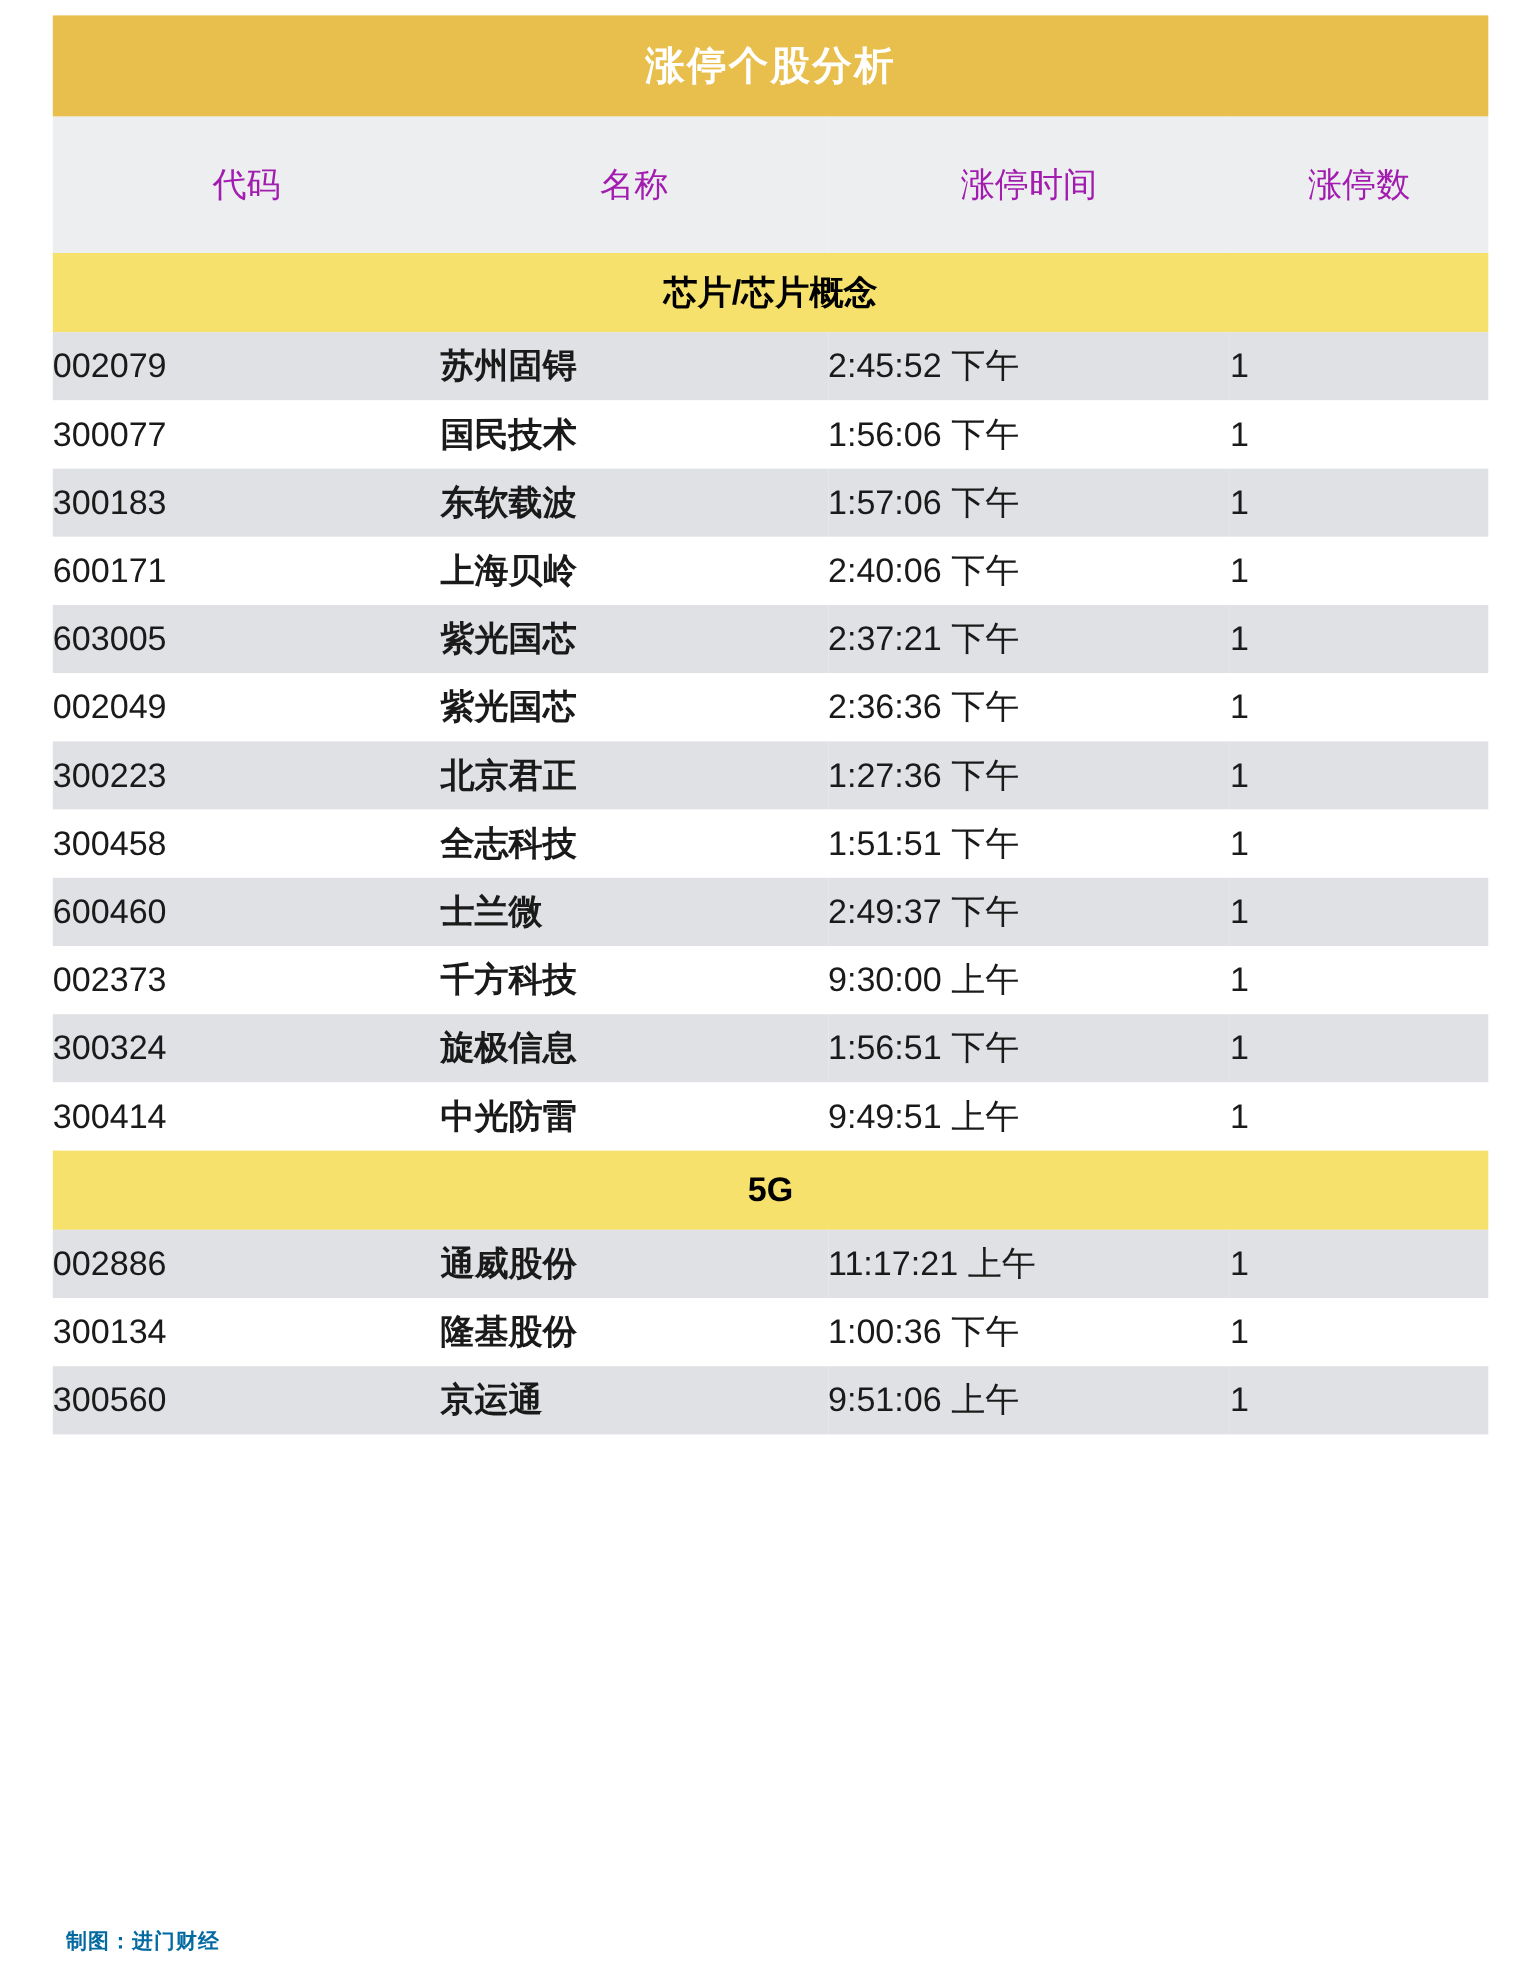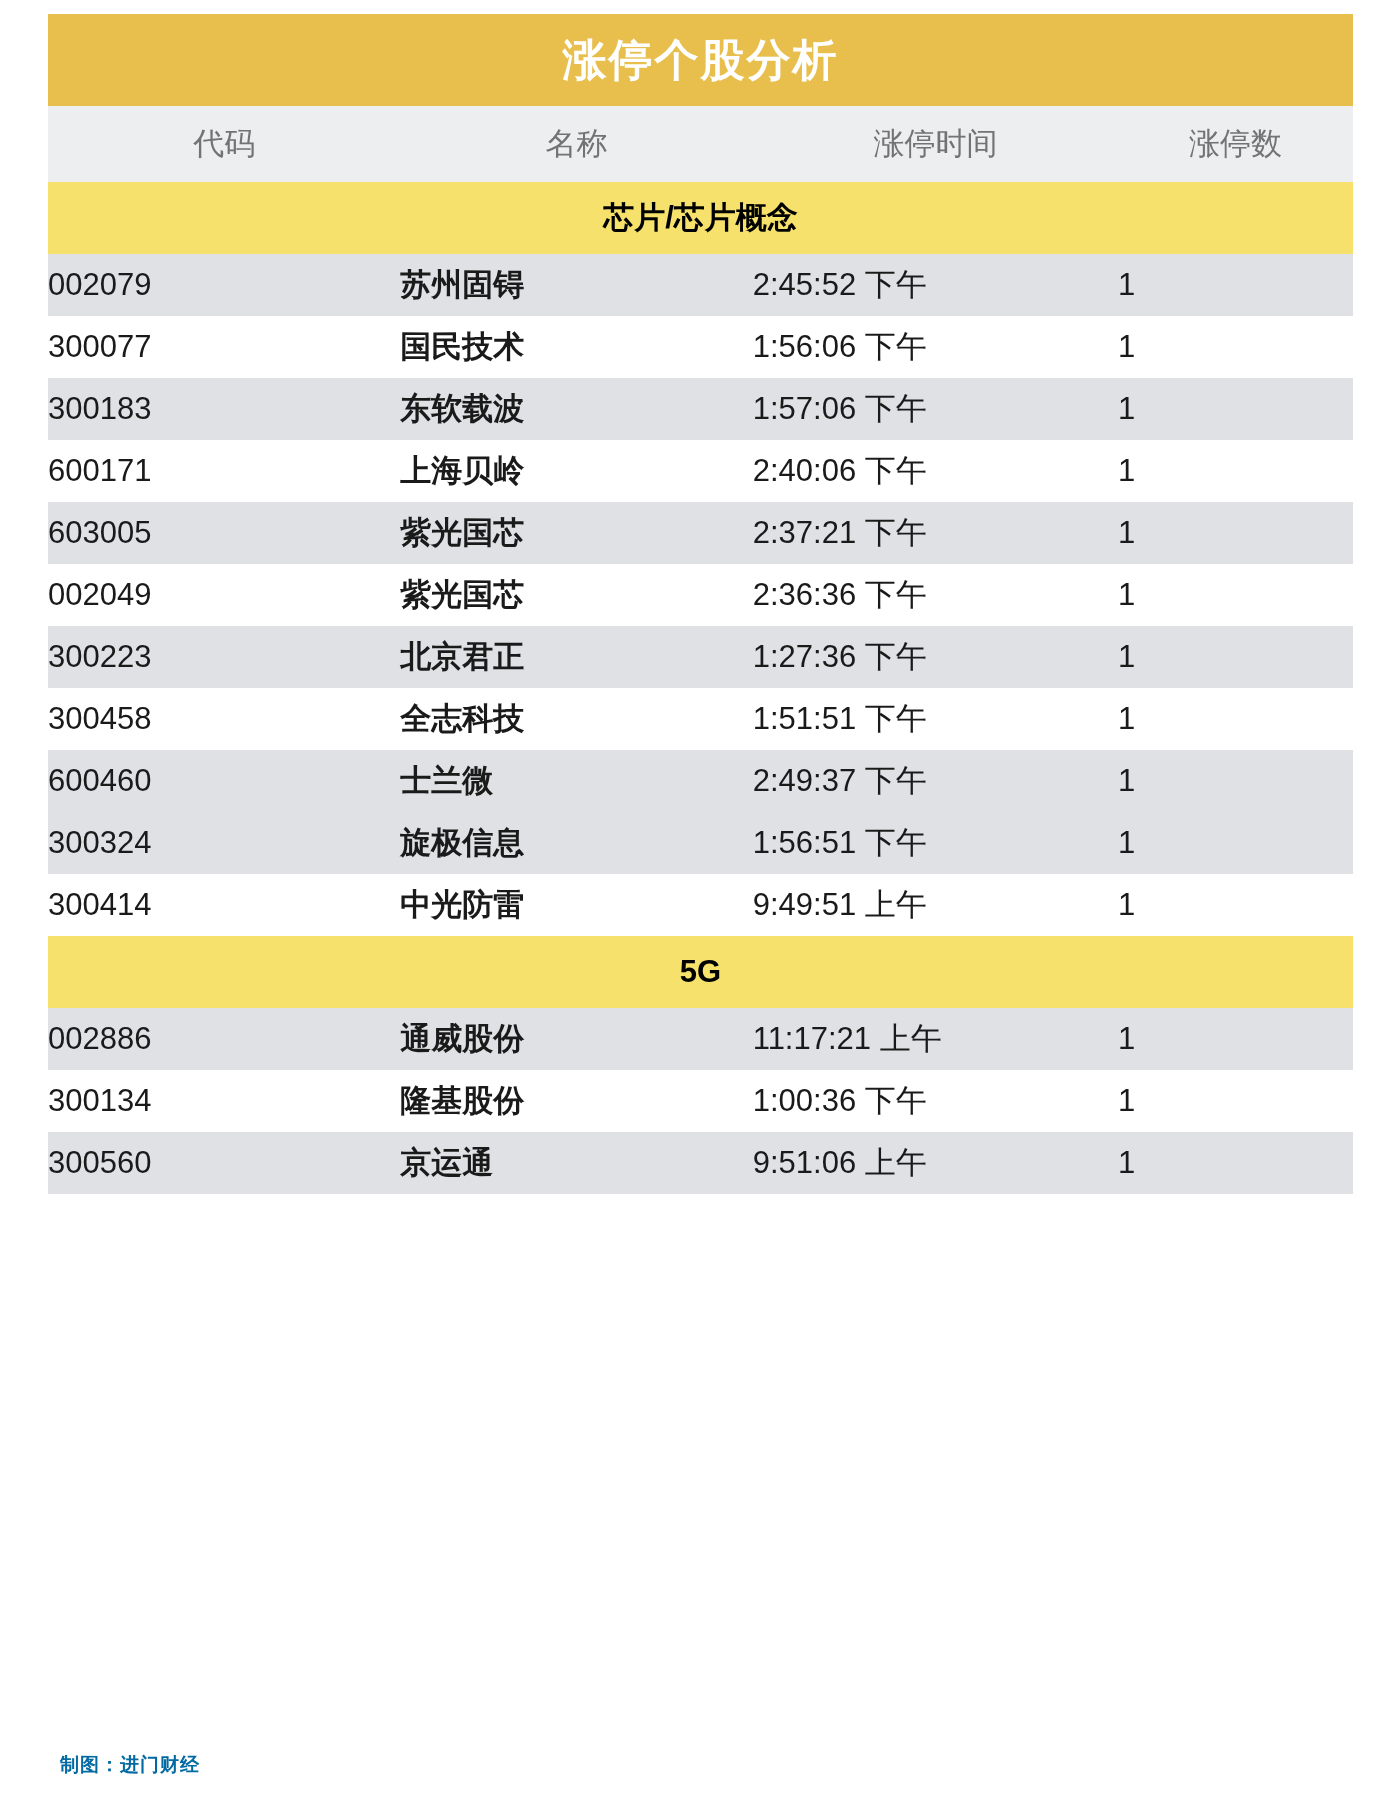--- a/index.html
+++ b/index.html
@@ -32,34 +32,34 @@
     table-layout: fixed;
   }
   col.c-code  { width: 27.0%; }
   col.c-name  { width: 27.0%; }
   col.c-time  { width: 28.0%; }
   col.c-count { width: 18.0%; }
 
   .title-row td {
     background: #e8bf4d;
     color: #ffffff;
-    font-size: 44px;
+    font-size: 36px;
     font-weight: bold;
     text-align: center;
     height: 92px;
     letter-spacing: 2px;
     padding: 0;
   }
   .header-row td {
     background: #eceef0;
-    color: #737373;
+    color: #a21caf;
     font-size: 31px;
     text-align: center;
-    height: 76px;
-    padding: 0;
+    height: 100px;
+    padding: 12px;
     font-weight: normal;
   }
   .group-row td {
     background: #f5e16b;
     color: #000000;
     font-size: 31px;
     font-weight: bold;
     text-align: center;
     height: 72px;
     padding: 0;
@@ -160,20 +160,26 @@
             <td class="name">全志科技</td>
             <td>1:51:51 下午</td>
             <td>1</td>
           </tr>
           <tr class="data-row shade">
             <td>600460</td>
             <td class="name">士兰微</td>
             <td>2:49:37 下午</td>
             <td>1</td>
           </tr>
+          <tr class="data-row">
+            <td>002373</td>
+            <td class="name">千方科技</td>
+            <td>9:30:00 上午</td>
+            <td>1</td>
+          </tr>
           <tr class="data-row shade">
             <td>300324</td>
             <td class="name">旋极信息</td>
             <td>1:56:51 下午</td>
             <td>1</td>
           </tr>
           <tr class="data-row">
             <td>300414</td>
             <td class="name">中光防雷</td>
             <td>9:49:51 上午</td>

